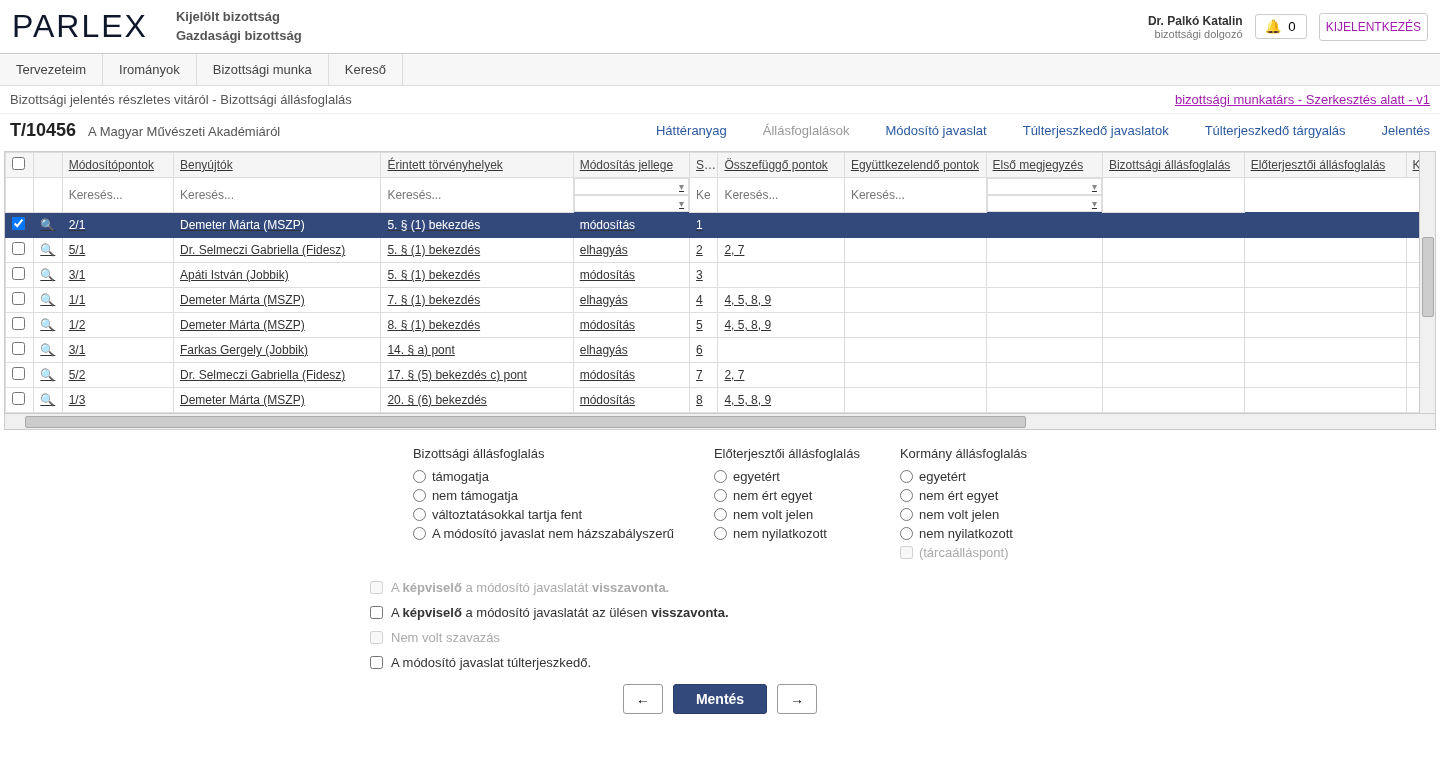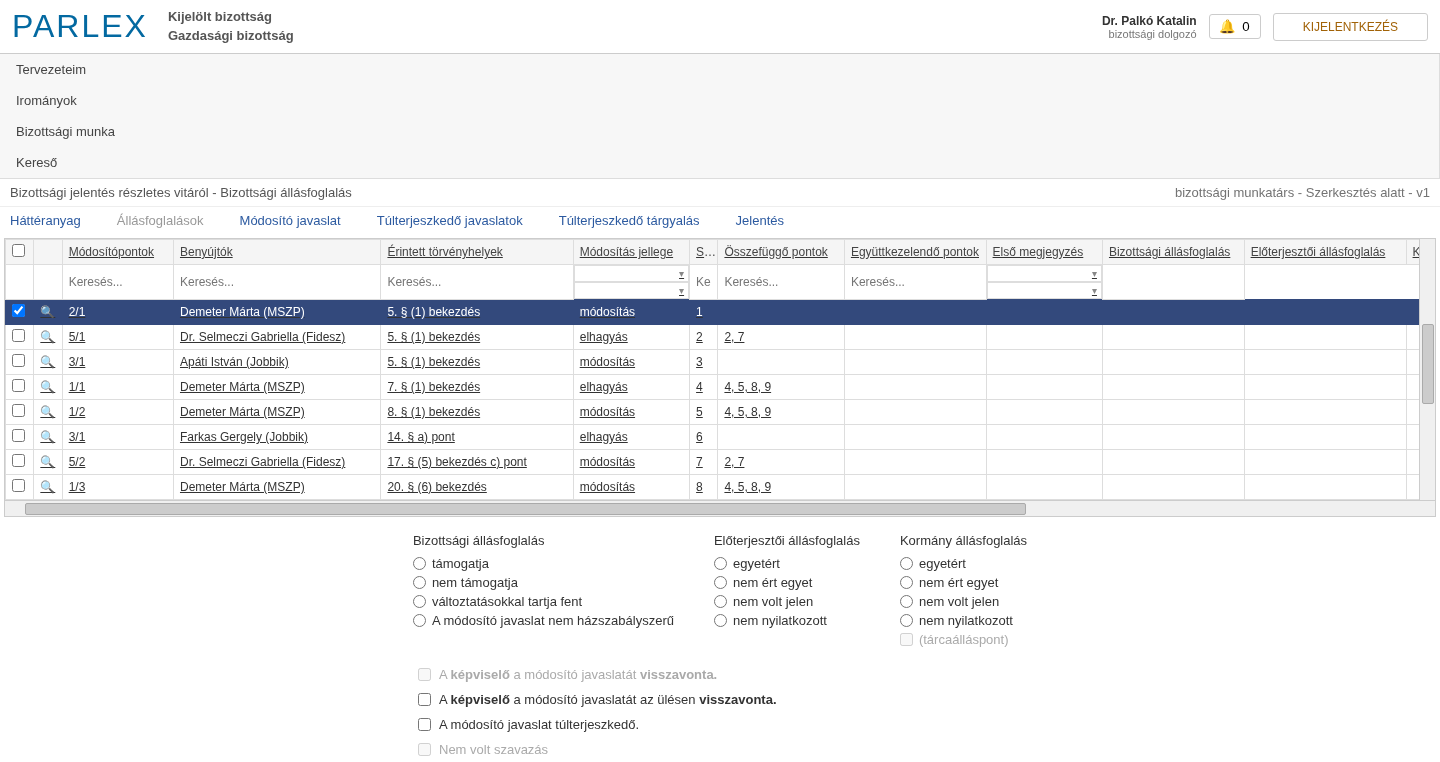--- a/index.html
+++ b/index.html
@@ -1,32 +1,32 @@
 <!DOCTYPE html>
 <html><head>
 <meta charset="utf-8">
 <style>
 * { box-sizing: border-box; margin: 0; padding: 0; }
 body { font-family: Arial, Helvetica, sans-serif; font-size: 13px; color: #333; background: #fff; }
 .header { display: flex; align-items: center; padding: 8px 12px; border-bottom: 1px solid #ccc; }
-.logo { color: #0369a1; font-size: 32px; font-weight: 300; letter-spacing: 2px; margin-right: 20px; }
+.logo { color: #0f172a; font-size: 32px; font-weight: 300; letter-spacing: 2px; margin-right: 28px; }
 .header-titles { flex: 1; color: #555; font-weight: bold; line-height: 1.4; }
 .header-right { display: flex; align-items: center; gap: 12px; }
 .user-info { text-align: right; font-size: 12px; }
 .user-name { font-weight: bold; color: #333; }
 .user-role { color: #777; font-size: 11px; }
 .notif-btn { border: 1px solid #ccc; background: #fff; padding: 4px 10px; border-radius: 3px; display: flex; align-items: center; gap: 6px; cursor: pointer; }
-.logout-btn { border: 1px solid #ccc; background: #fff; padding: 6px 29px; border-radius: 3px; cursor: pointer; color: #a16207; font-size: 12px; }
-
-.main-nav { display: flex; border-bottom: 1px solid #ddd; background: #f7f7f7; flex-direction: column; }
+.logout-btn { border: 1px solid #ccc; background: #fff; padding: 6px 6px; border-radius: 3px; cursor: pointer; color: #a21caf; font-size: 12px; }
+
+.main-nav { display: flex; border-bottom: 1px solid #ddd; background: #f7f7f7; }
 .main-nav-item { padding: 8px 16px; border-right: 1px solid #ddd; cursor: pointer; color: #444; }
 
 .breadcrumb-row { display: flex; justify-content: space-between; align-items: center; padding: 6px 10px; border-bottom: 1px solid #eee; }
 .breadcrumb { color: #555; }
-.context-right { color: #737373; }
+.context-right { color: #a21caf; text-decoration: underline; }
 
 .doc-row { display: flex; justify-content: space-between; align-items: center; padding: 6px 10px; }
 .doc-left { display: flex; align-items: baseline; gap: 12px; }
 .doc-id { font-size: 18px; font-weight: bold; color: #222; }
 .doc-title { color: #555; }
 .tabs { display: flex; gap: 36px; }
 .tab { color: #2c5aa0; cursor: pointer; }
 .tab.active { color: #999; cursor: default; }
 
 .table-wrap { border: 1px solid #ccc; margin: 4px; position: relative; text-decoration: underline; }
@@ -50,21 +50,21 @@
 .vscroll-thumb { position: absolute; left: 2px; top: 85px; width: 12px; height: 80px; background: #ccc; border: 1px solid #aaa; border-radius: 2px; }
 
 .form-area { padding: 12px 60px; }
 .radio-groups { display: flex; gap: 40px; margin-bottom: 16px; justify-content: center; }
 .radio-col { }
 .radio-col-title { font-size: 13px; color: #333; margin-bottom: 8px; }
 .radio-opt { display: flex; align-items: center; gap: 6px; margin-bottom: 4px; font-size: 13px; color: #333; }
 .radio-opt input { cursor: pointer; }
 .radio-opt.disabled { color: #aaa; }
 .checks { max-width: 700px; margin: 0 auto; }
-.check-line { display: flex; align-items: center; gap: 8px; margin-bottom: 10px; font-size: 13px; margin-left: 48px; }
+.check-line { display: flex; align-items: center; gap: 8px; margin-bottom: 10px; font-size: 13px; }
 .check-line.disabled { color: #aaa; }
 .btn-row { display: flex; justify-content: center; gap: 10px; margin-top: 14px; }
 .btn { border: 1px solid #999; background: #fff; padding: 6px 12px; border-radius: 3px; cursor: pointer; font-size: 14px; }
 .btn-primary { background: #33497c; color: #fff; border-color: #2a3d66; font-weight: bold; padding: 6px 22px; }
 
 .col-chk { width: 28px; }
 .col-mag { width: 28px; }
 .col-mp  { width: 110px; }
 .col-ben { width: 205px; }
 .col-erv { width: 190px; }
@@ -105,20 +105,24 @@
   <div class="main-nav-item">Bizottsági munka</div>
   <div class="main-nav-item">Kereső</div>
 </div>
 
 <div class="breadcrumb-row">
   <div class="breadcrumb">Bizottsági jelentés részletes vitáról - Bizottsági állásfoglalás</div>
   <div class="context-right">bizottsági munkatárs - Szerkesztés alatt - v1</div>
 </div>
 
 <div class="doc-row">
+  <div class="doc-left">
+    <div class="doc-id">T/10456</div>
+    <div class="doc-title">A Magyar Művészeti Akadémiáról</div>
+  </div>
   <div class="tabs">
     <div class="tab">Háttéranyag</div>
     <div class="tab active">Állásfoglalások</div>
     <div class="tab">Módosító javaslat</div>
     <div class="tab">Túlterjeszkedő javaslatok</div>
     <div class="tab">Túlterjeszkedő tárgyalás</div>
     <div class="tab">Jelentés</div>
   </div>
 </div>
 
@@ -377,27 +381,27 @@
 
   <div class="checks">
     <div class="check-line disabled">
       <input type="checkbox" disabled="" style="">
       <span><span>A </span><b>képviselő</b><span> a módosító javaslatát </span><b>visszavonta.</b></span>
     </div>
     <div class="check-line">
       <input type="checkbox" style="">
       <span><span>A </span><b>képviselő</b><span> a módosító javaslatát az ülésen </span><b>visszavonta.</b></span>
     </div>
+    <div class="check-line disabled">
+      <input type="checkbox" disabled="" style="">
+      <span>Nem volt szavazás</span>
+    </div>
     <div class="check-line">
       <input type="checkbox" style="">
       <span>A módosító javaslat túlterjeszkedő.</span>
-    </div>
-    <div class="check-line disabled">
-      <input type="checkbox" disabled="" style="">
-      <span>Nem volt szavazás</span>
     </div>
   </div>
 
   <div class="btn-row">
     <button class="btn"><span>←</span></button>
     <button class="btn btn-primary">Mentés</button>
     <button class="btn"><span>→</span></button>
   </div>
 </div>
 

